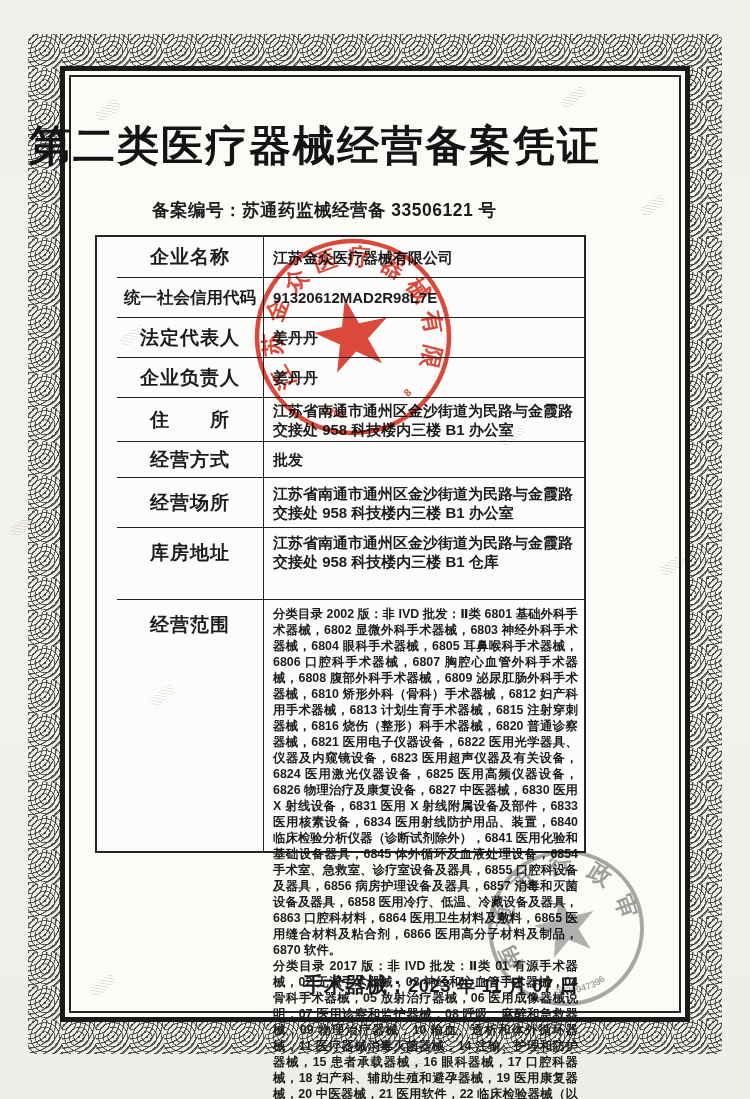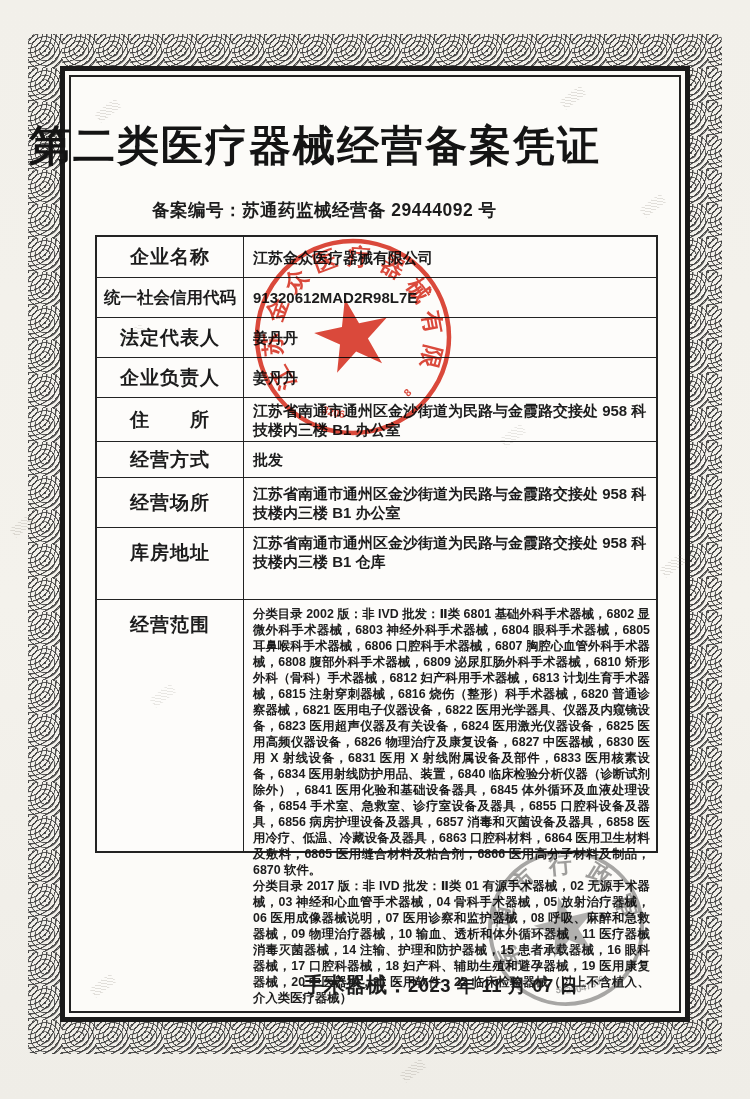--- a/index.html
+++ b/index.html
@@ -25,22 +25,22 @@
     box-sizing:border-box;
   }
   
   .title{
     position:absolute;left:0;top:118px;width:630px;text-align:center;
     font-family:"Liberation Serif","DejaVu Serif",serif;
     font-size:42px;font-weight:bold;letter-spacing:2px;color:#141414;z-index:2;margin:0;
   }
   .recno{position:absolute;left:152px;top:198px;font-size:17.5px;font-weight:bold;z-index:2;letter-spacing:.5px;}
   .cert-table{
-    position:absolute;left:95px;top:235px;width:563px;z-index:2;
-    border:2px solid #232323;box-sizing:border-box;background:rgba(255,255,255,.25);
+    position:absolute;left:95px;top:235px;width:491px;z-index:2;
+    border:2px solid #232323;box-sizing:border-box;background:rgba(255,255,255,.25);padding-left:20px;
   }
   .row{display:flex;box-sizing:border-box;}
   .row + .row{border-top:1.5px solid #232323;}
   .cell-l{
     width:147px;flex:0 0 147px;border-right:1.5px solid #232323;box-sizing:border-box;
     display:flex;align-items:center;justify-content:center;
     font-size:19px;font-weight:bold;letter-spacing:1px;text-align:center;
   }
   .cell-l.small{font-size:16.5px;letter-spacing:0;}
   .cell-l.top{align-items:flex-start;padding-top:12px;}
@@ -83,21 +83,21 @@
   <div class="wm" style="left:150px;top:690px"></div>
   <div class="wm" style="left:300px;top:900px"></div>
   <div class="wm" style="left:90px;top:980px"></div>
   <div class="wm" style="left:400px;top:1065px"></div>
   <div class="wm" style="left:690px;top:860px"></div>
   <div class="wm" style="left:10px;top:520px"></div>
 
   <h1 class="title">第二类医疗器械经营备案凭证</h1>
 
   <div class="recno">
-    <span>备案编号：</span><span>苏通药监械经营备 29444092 号</span>
+    <span>备案编号：</span><span>苏通药监械经营备 33506121 号</span>
   </div>
 
   <div class="cert-table">
     <div class="row h40">
       <div class="cell-l">企业名称</div>
       <div class="cell-r">江苏金众医疗器械有限公司</div>
     </div>
     <div class="row h40">
       <div class="cell-l small">统一社会信用代码</div>
       <div class="cell-r">91320612MAD2R98L7E</div>

